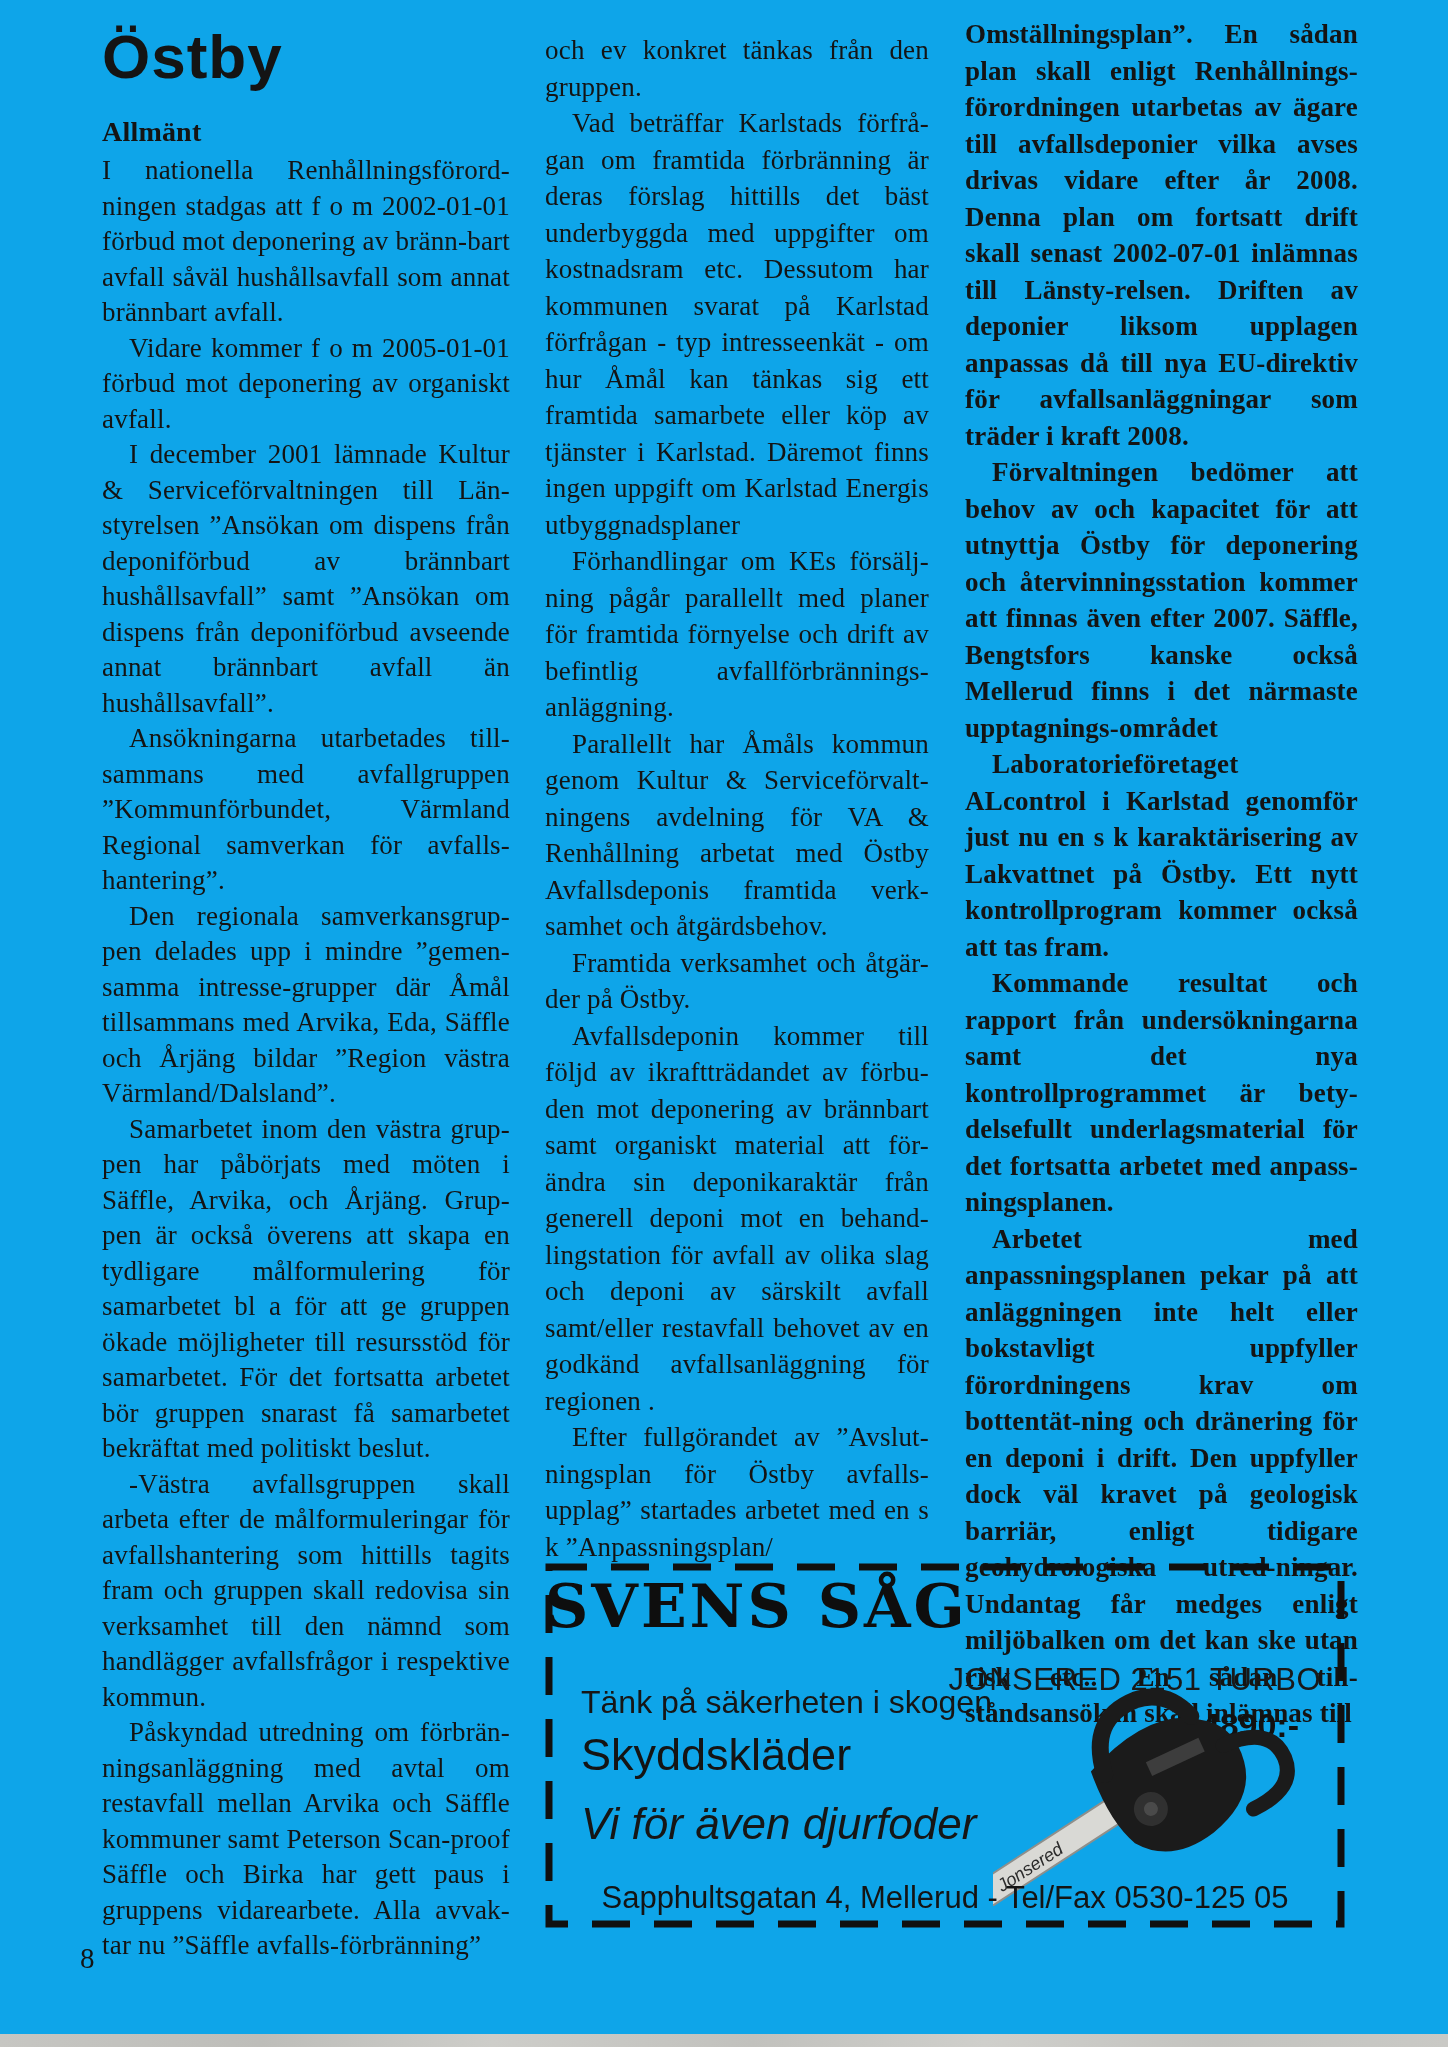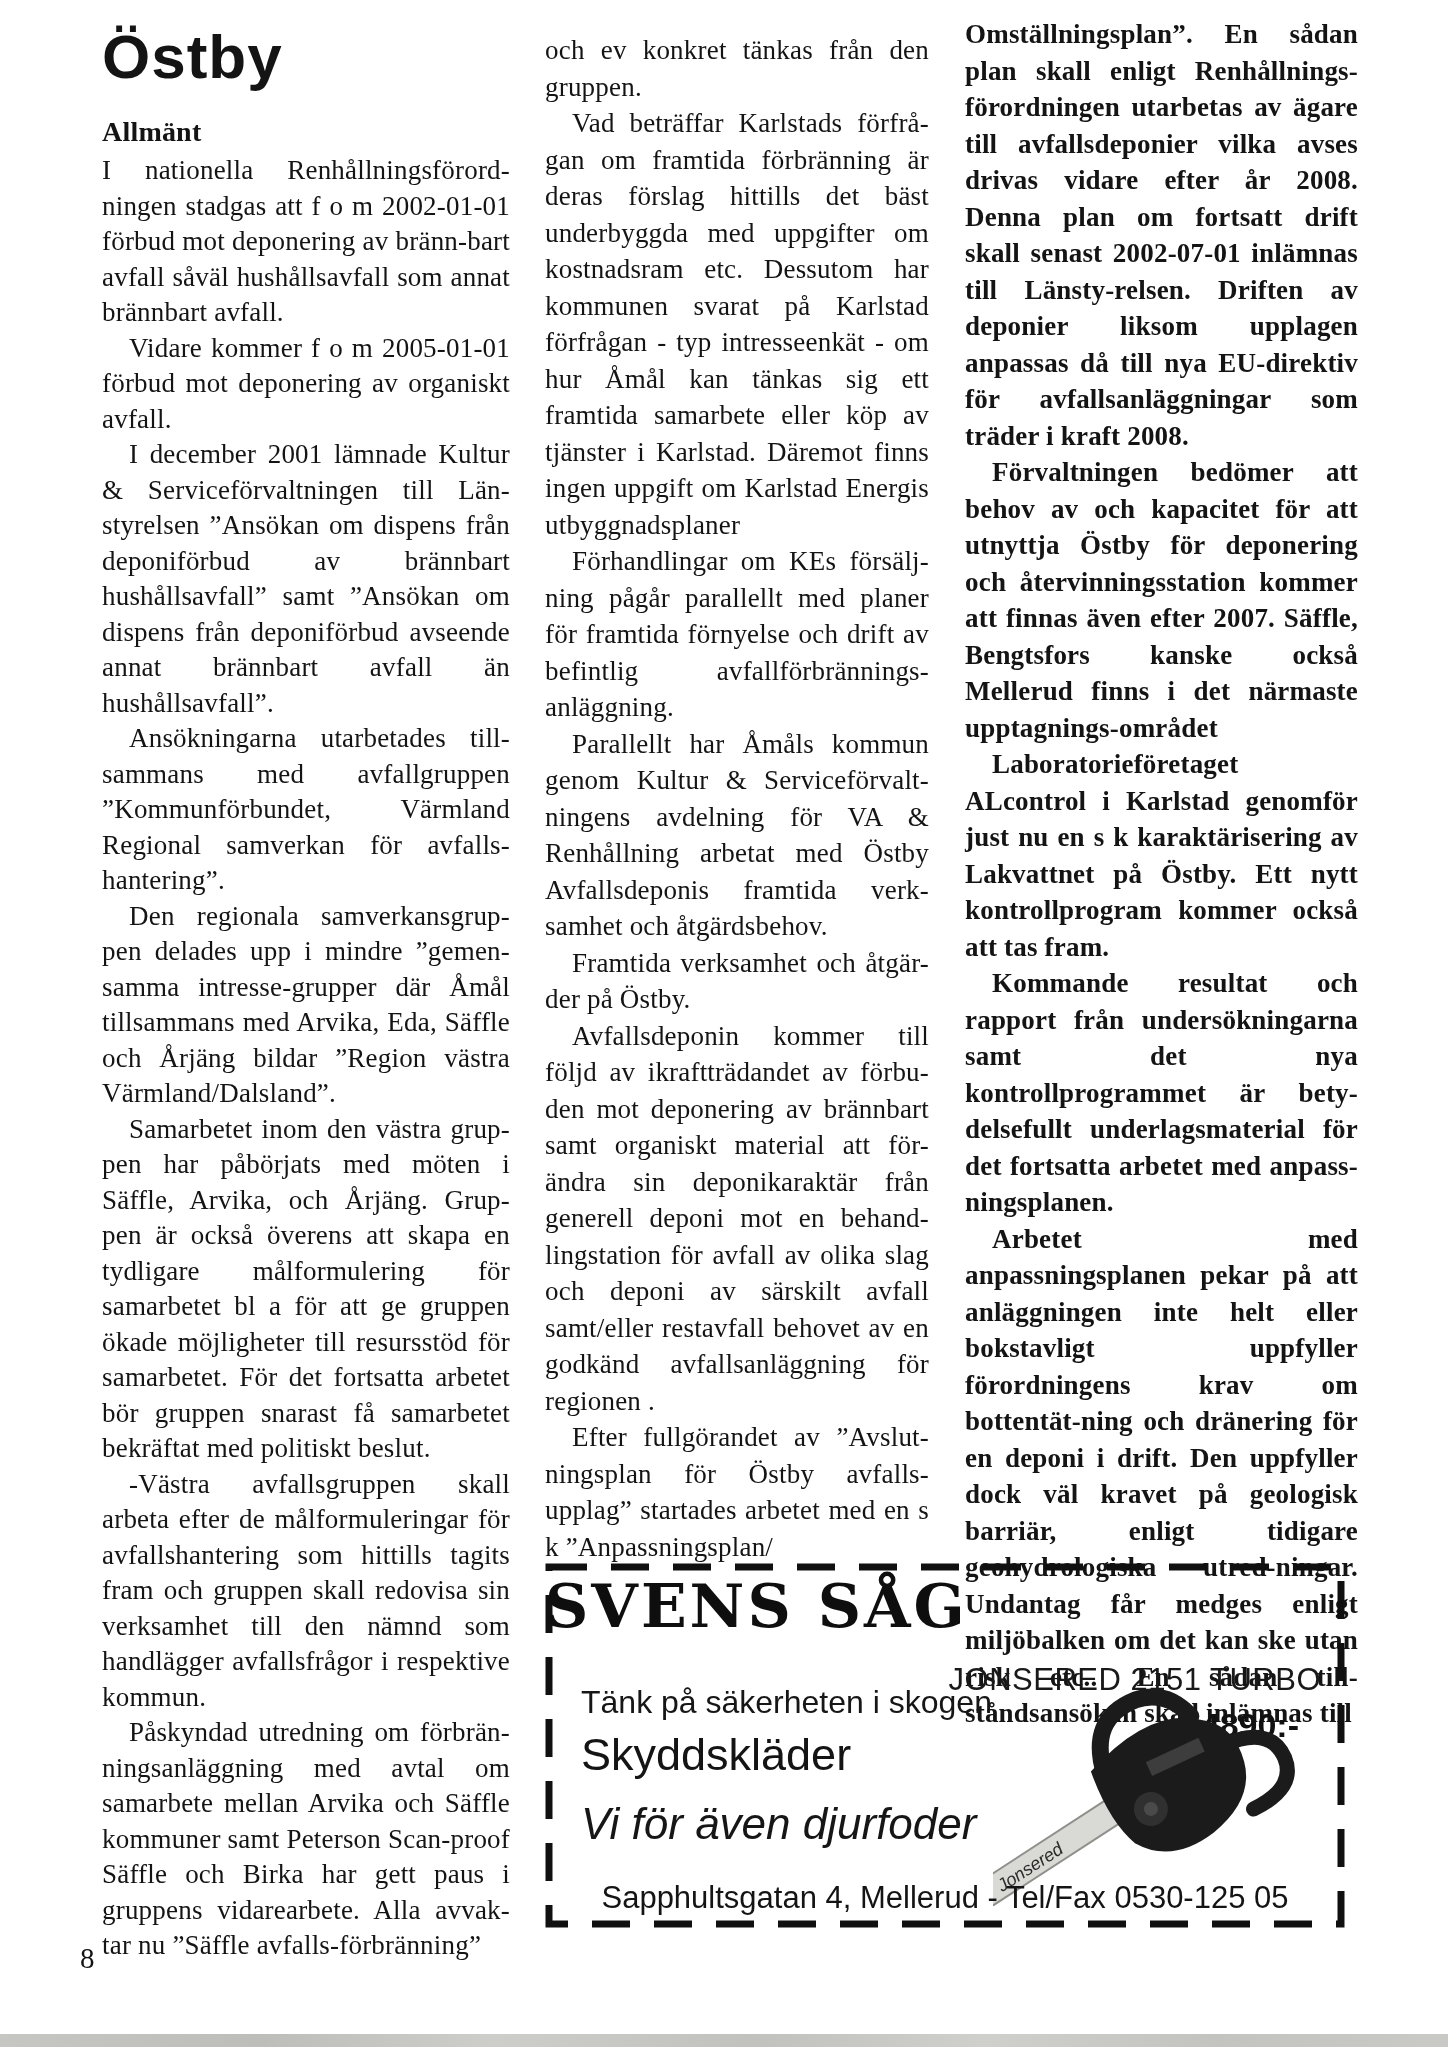--- a/index.html
+++ b/index.html
@@ -1,19 +1,19 @@
 <!DOCTYPE html>
 <html><head>
 <meta charset="utf-8">
 <style>
   html,body{margin:0;padding:0;background:#e8e8e6;}
   .page{
     position:relative;
     width:1448px;height:2047px;
-    background:#ffffff;
+    background:#0ea5e9;
     font-family:"Liberation Serif",serif;
     color:#141414;
     overflow:hidden;
   }
   
   .col{
     position:absolute;
     text-align:justify;
     font-size:27px;
     line-height:35.5px;
@@ -105,21 +105,21 @@
   <div class="col" id="col1">
     <h1 class="article-title">Östby</h1>
     <h2 class="section-heading">Allmänt</h2>
     <p class="ni">I nationella Renhållningsförord-ningen stadgas att f o m 2002-01-01 förbud mot deponering av bränn-bart avfall såväl hushållsavfall som annat brännbart avfall.</p>
     <p>Vidare kommer f o m 2005-01-01 förbud mot deponering av organiskt avfall.</p>
     <p>I december 2001 lämnade Kultur &amp; Serviceförvaltningen till Län-styrelsen ”Ansökan om dispens från deponiförbud av brännbart hushållsavfall” samt ”Ansökan om dispens från deponiförbud avseende annat brännbart avfall än hushållsavfall”.</p>
     <p>Ansökningarna utarbetades till-sammans med avfallgruppen ”Kommunförbundet, Värmland Regional samverkan för avfalls-hantering”.</p>
     <p>Den regionala samverkansgrup-pen delades upp i mindre ”gemen-samma intresse-grupper där Åmål tillsammans med Arvika, Eda, Säffle och Årjäng bildar ”Region västra Värmland/Dalsland”.</p>
     <p>Samarbetet inom den västra grup-pen har påbörjats med möten i Säffle, Arvika, och Årjäng. Grup-pen är också överens att skapa en tydligare målformulering för samarbetet bl a för att ge gruppen ökade möjligheter till resursstöd för samarbetet. För det fortsatta arbetet bör gruppen snarast få samarbetet bekräftat med politiskt beslut.</p>
     <p>-Västra avfallsgruppen skall arbeta efter de målformuleringar för avfallshantering som hittills tagits fram och gruppen skall redovisa sin verksamhet till den nämnd som handlägger avfallsfrågor i respektive kommun.</p>
-    <p>Påskyndad utredning om förbrän-ningsanläggning med avtal om samarbete mellan Arvika och Säffle kommuner samt Peterson Scan-proof Säffle och Birka har gett paus i gruppens vidarearbete. Alla avvak-tar nu ”Säffle avfalls-förbränning”</p>
+    <p>Påskyndad utredning om förbrän-ningsanläggning med avtal om restavfall mellan Arvika och Säffle kommuner samt Peterson Scan-proof Säffle och Birka har gett paus i gruppens vidarearbete. Alla avvak-tar nu ”Säffle avfalls-förbränning”</p>
   </div>
 
   <div class="col" id="col2">
     <p class="ni">och ev konkret tänkas från den gruppen.</p>
     <p>Vad beträffar Karlstads förfrå-gan om framtida förbränning är deras förslag hittills det bäst underbyggda med uppgifter om kostnadsram etc. Dessutom har kommunen svarat på Karlstad förfrågan - typ intresseenkät - om hur Åmål kan tänkas sig ett framtida samarbete eller köp av tjänster i Karlstad. Däremot finns ingen uppgift om Karlstad Energis utbyggnadsplaner</p>
     <p>Förhandlingar om KEs försälj-ning pågår parallellt med planer för framtida förnyelse och drift av befintlig avfallförbrännings-anläggning.</p>
     <p>Parallellt har Åmåls kommun genom Kultur &amp; Serviceförvalt-ningens avdelning för VA &amp; Renhållning arbetat med Östby Avfallsdeponis framtida verk-samhet och åtgärdsbehov.</p>
     <p>Framtida verksamhet och åtgär-der på Östby.</p>
     <p>Avfallsdeponin kommer till följd av ikraftträdandet av förbu-den mot deponering av brännbart samt organiskt material att för-ändra sin deponikaraktär från generell deponi mot en behand-lingstation för avfall av olika slag och deponi av särskilt avfall samt/eller restavfall behovet av en godkänd avfallsanläggning för regionen .</p>
     <p>Efter fullgörandet av ”Avslut-ningsplan för Östby avfalls-upplag” startades arbetet med en s k ”Anpassningsplan/</p>

